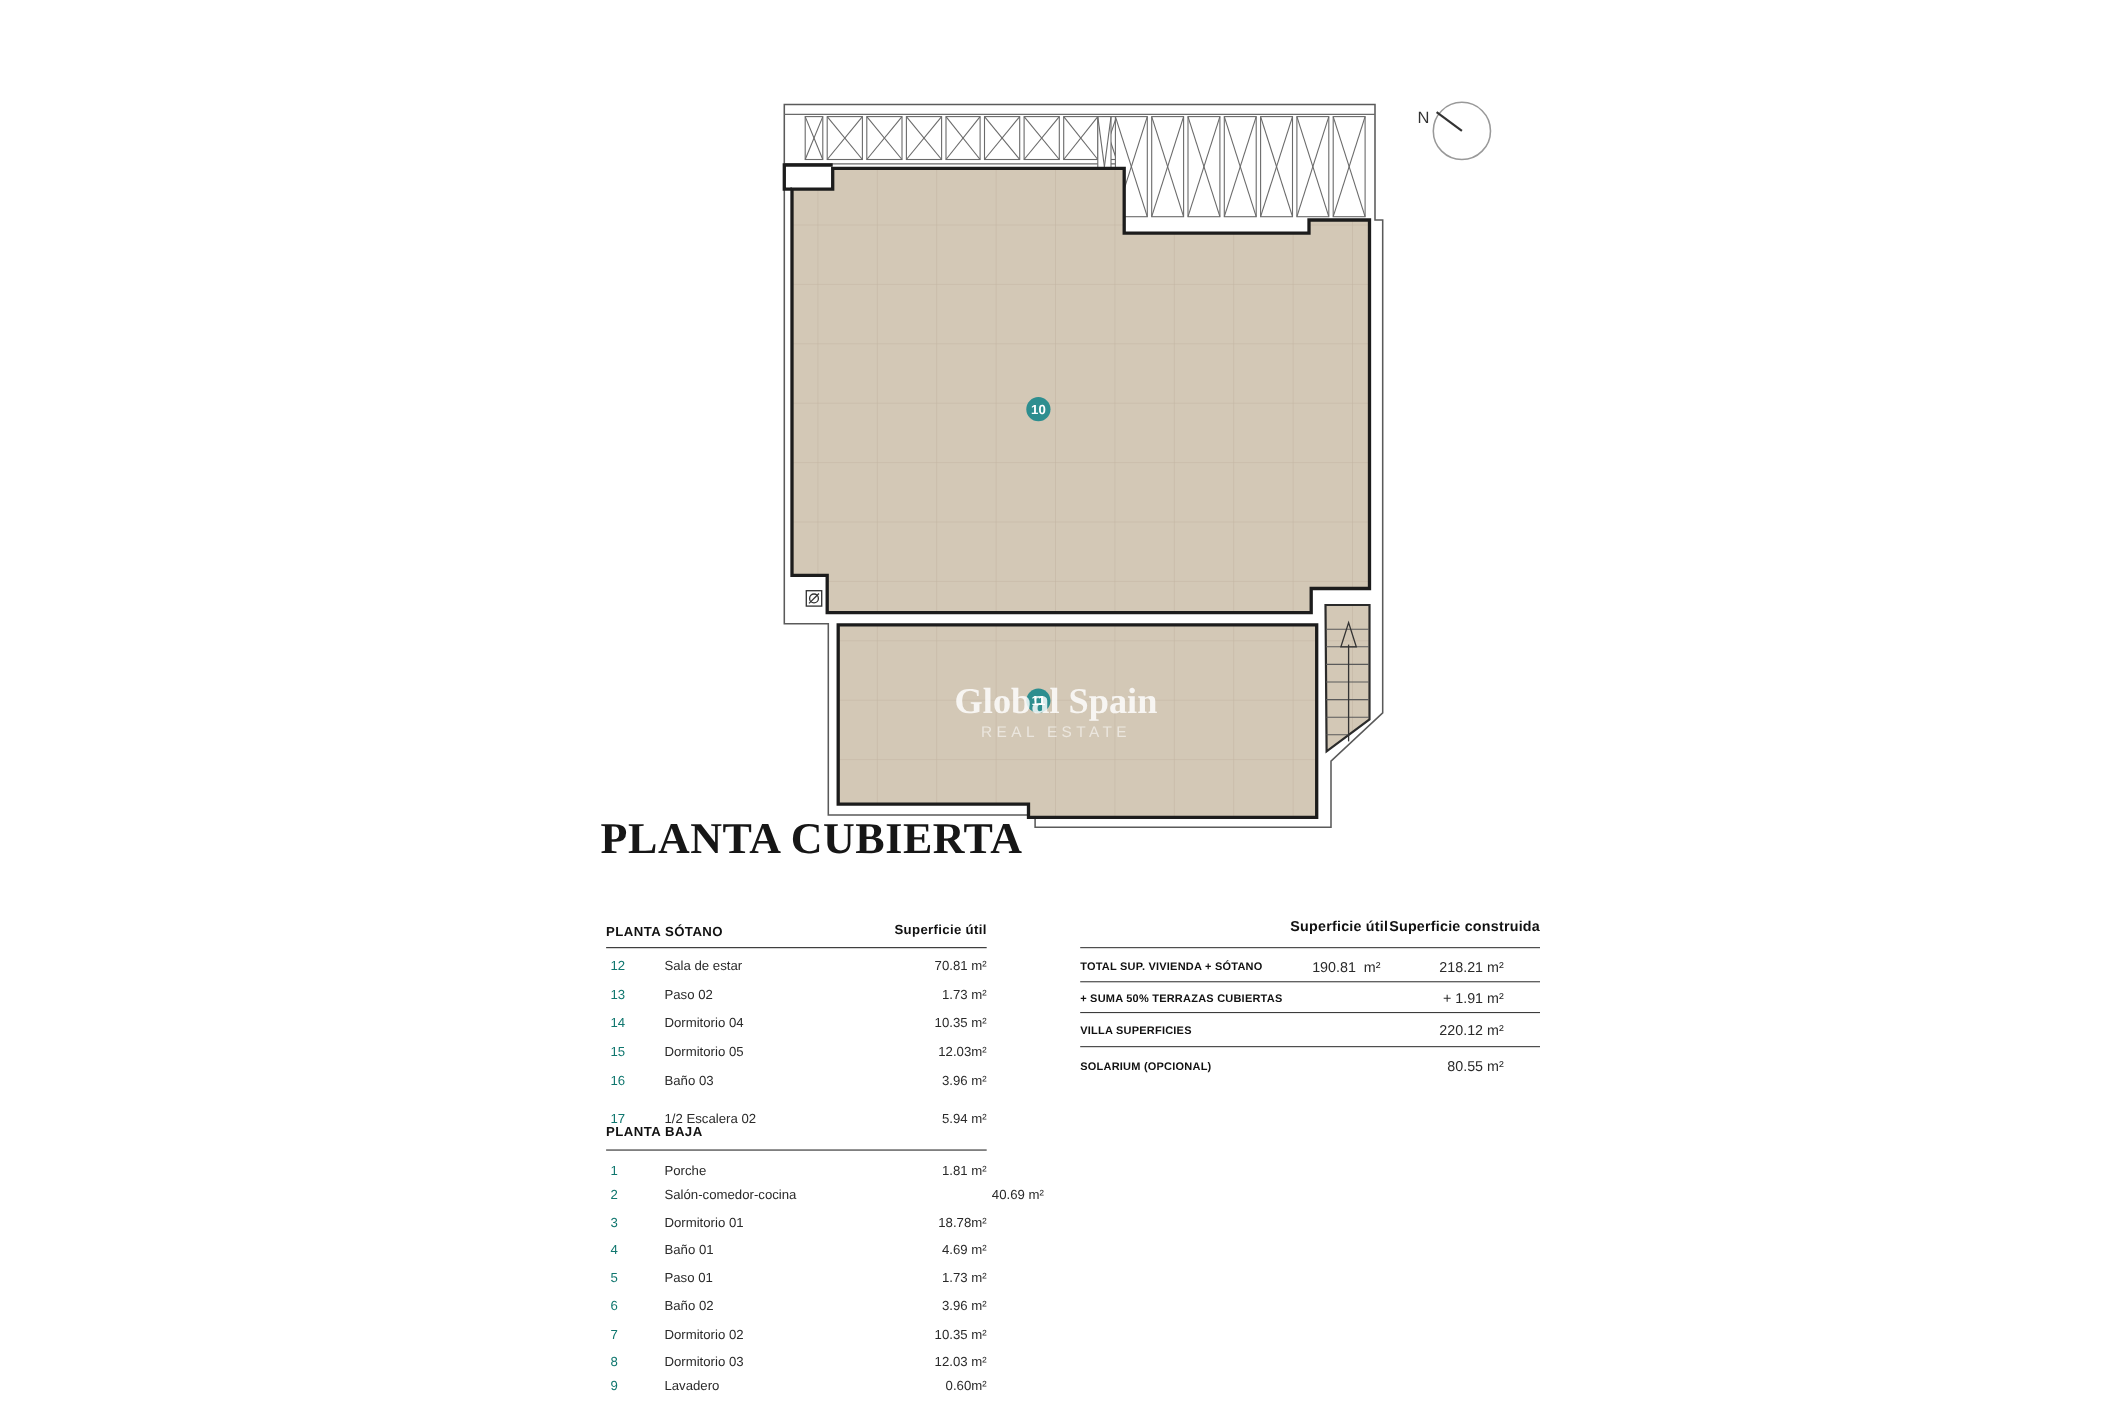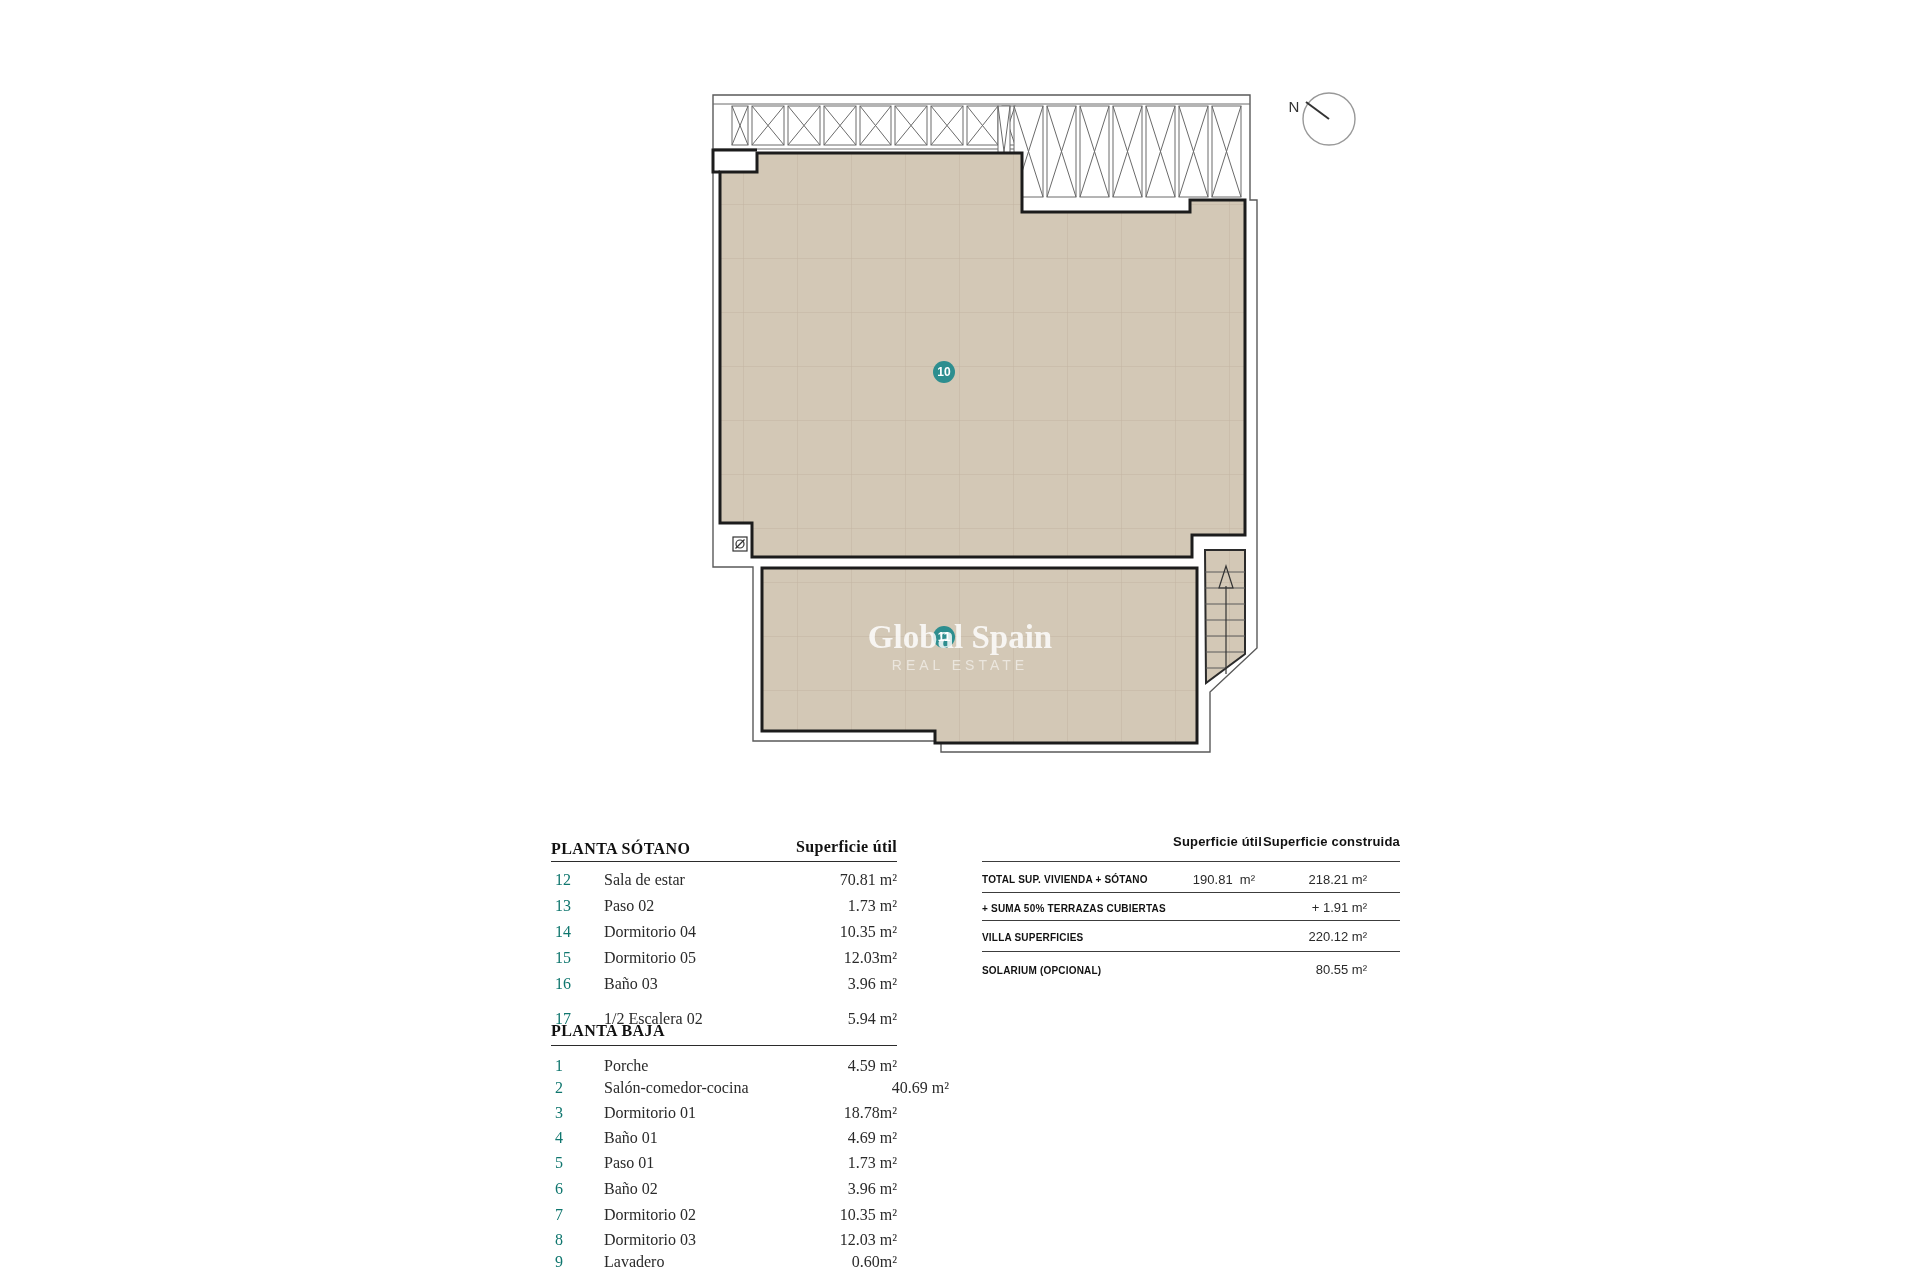--- a/index.html
+++ b/index.html
@@ -6,21 +6,21 @@
   body{width:1920px;height:1280px;position:relative;overflow:hidden;
        font-family:"Liberation Sans",sans-serif;color:#222;}
   #plan-svg{position:absolute;left:0;top:0;width:1920px;height:1280px;}
 
   
   .title{position:absolute;left:546px;top:740px;
          font-family:"Liberation Serif",serif;font-weight:700;
          font-size:40px;line-height:44px;letter-spacing:.5px;color:#161616;}
 
   
-  .ltable{position:absolute;left:551px;top:838px;width:346px;height:442px;font-size:16px;font-family:Liberation Serif, serif;}
+  .ltable{position:absolute;left:551px;top:838px;width:346px;height:442px;font-size:12px;}
   .ltable .sechead{position:absolute;left:0;font-weight:700;letter-spacing:.4px;color:#111;}
   .ltable .colhead{position:absolute;right:0;font-weight:700;letter-spacing:.3px;color:#111;}
   .ltable .rule{position:absolute;left:0;width:346px;border-top:1.6px solid #2b2b2b;}
   .trow{position:absolute;left:0;width:346px;height:18px;}
   .trow .num{position:absolute;left:4px;color:#0f766e;}
   .trow .rname{position:absolute;left:30px;color:#2a2a2a;margin-left:23px;}
   .trow .rval{position:absolute;right:0;color:#2a2a2a;white-space:pre;}
   .trow .rval.wide{right:-52px;}
 
   
@@ -153,20 +153,21 @@
   </g>
 
   <g>
     <circle cx="1329" cy="119" r="26" fill="none" stroke="#999" stroke-width="1.4"></circle>
     <line x1="1329" y1="119" x2="1306" y2="102" stroke="#333" stroke-width="2"></line>
     <text x="1294" y="112" text-anchor="middle" font-family="Liberation Sans, sans-serif" font-size="15" fill="#333">N</text>
   </g>
 </svg>
 
 <div class="title">
+  <div>PLANTA CUBIERTA</div>
 </div>
 
 <div class="ltable">
   <span class="sechead" style="top:2px">PLANTA SÓTANO</span>
   <span class="colhead" style="top:0px">Superficie útil</span>
   <div class="rule" style="top:23px"></div>
 
   <div class="trow" style="top:33px">
       <span class="num">12</span>
       <span class="rname">Sala de estar</span>
@@ -197,21 +198,21 @@
       <span class="rname">1/2 Escalera 02</span>
       <span class="rval">5.94 m²</span>
     </div>
 
   <span class="sechead" style="top:184px">PLANTA BAJA</span>
   <div class="rule" style="top:207px"></div>
 
   <div class="trow" style="top:219px">
       <span class="num">1</span>
       <span class="rname">Porche</span>
-      <span class="rval">4.59 m²</span>
+      <span class="rval">1.81 m²</span>
     </div>
   <div class="trow" style="top:241px">
       <span class="num">2</span>
       <span class="rname">Salón-comedor-cocina</span>
       <span class="rval wide">40.69 m²</span>
     </div>
   <div class="trow" style="top:266px">
       <span class="num">3</span>
       <span class="rname">Dormitorio 01</span>
       <span class="rval">18.78m²</span>

